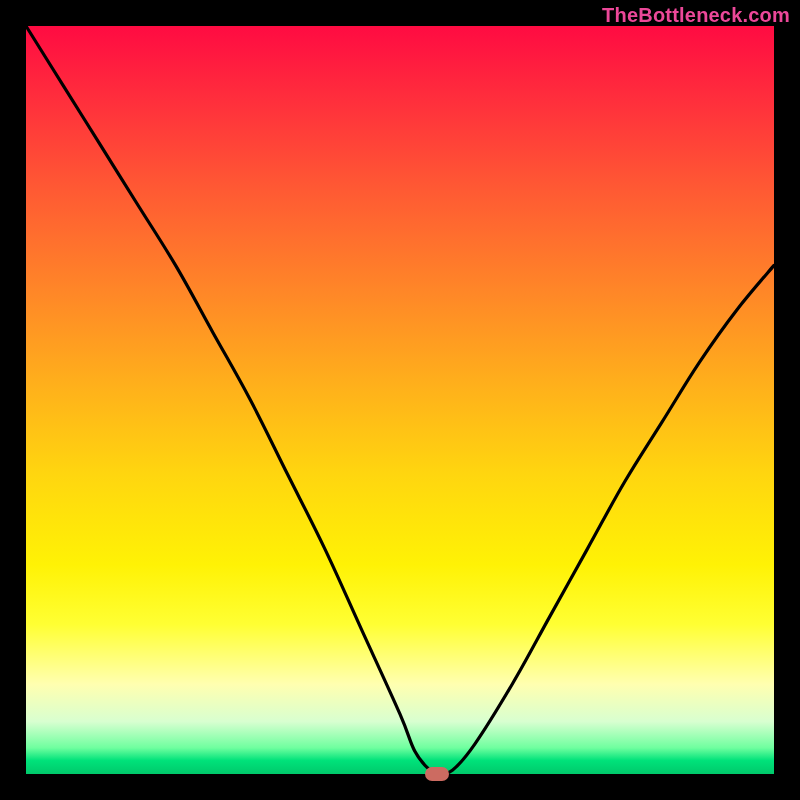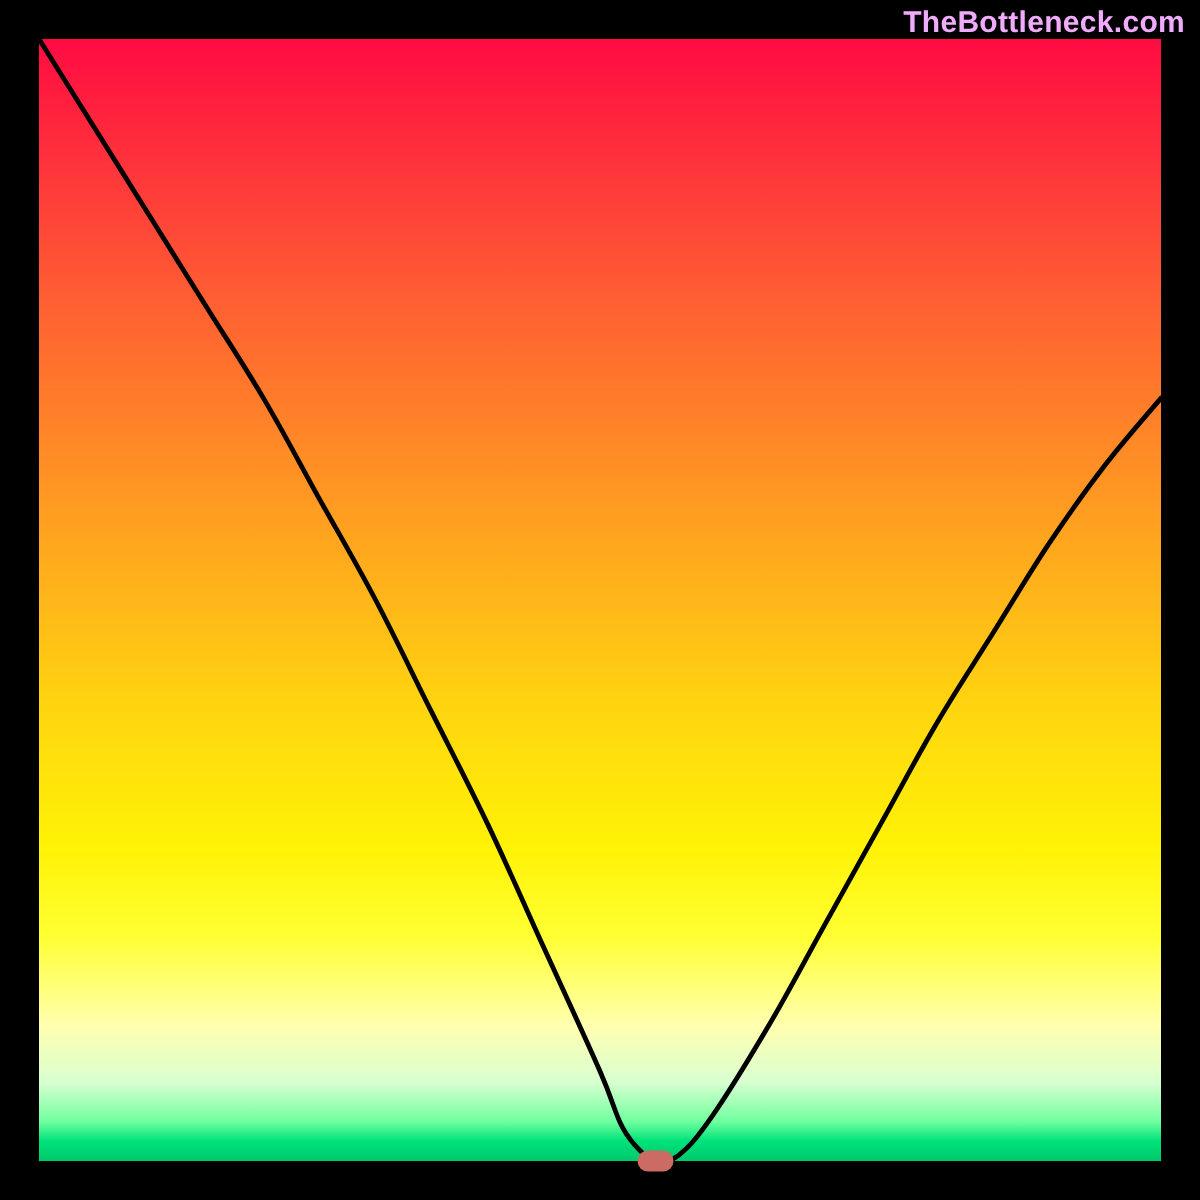--- a/index.html
+++ b/index.html
@@ -31,21 +31,21 @@
       #00e27a 98.2%,
       #00c96b 100%);
   }
   .watermark {
     position: absolute;
     top: 4px;
     right: 10px;
     font-family: Arial, Helvetica, sans-serif;
     font-size: 20px;
     font-weight: bold;
-    color: #f0abfc;
+    color: #ec4899;
     letter-spacing: 0.2px;
   }
   svg.curve {
     position: absolute;
     left: 0; top: 0;
     width: 748px;
     height: 748px;
     overflow: visible;
   }
   .curve path {

